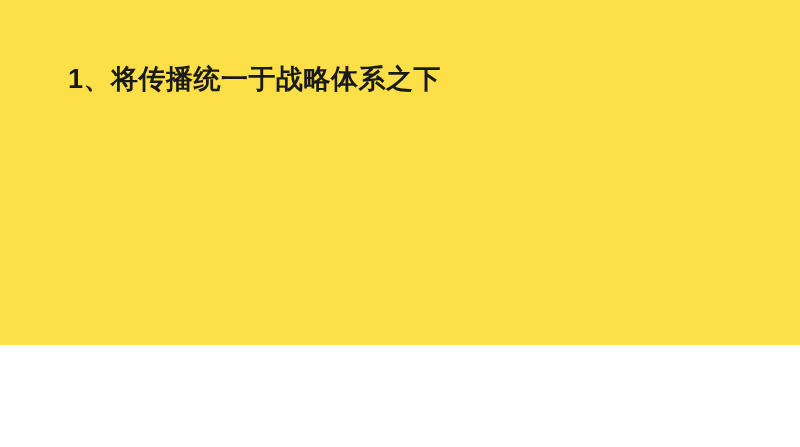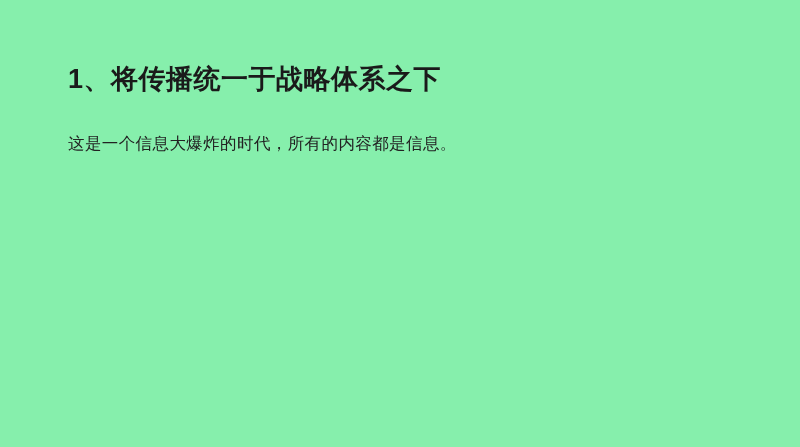--- a/index.html
+++ b/index.html
@@ -9,22 +9,22 @@
   body {
     width: 800px;
     height: 447px;
     background: #ffffff;
     font-family: "Liberation Sans", sans-serif;
     overflow: hidden;
   }
   .slide {
     position: relative;
     width: 800px;
-    height: 447px;
-    background: #86efac;
+    height: 345px;
+    background: #fde047;
     box-sizing: border-box;
   }
   .title {
     position: absolute;
     left: 68px;
     top: 62px;
     width: 690px;
     font-size: 27px;
     font-weight: bold;
     color: #1a1a1a;
@@ -47,14 +47,13 @@
   }
   .para-2 {
     top: 228px;
   }
 </style>
 </head>
 <body>
 
 <div class="slide">
   <div class="title">1、将传播统一于战略体系之下</div>
-  <div class="para para-1">这是一个信息大爆炸的时代，所有的内容都是信息。</div>
 </div>
 
 </body></html>

